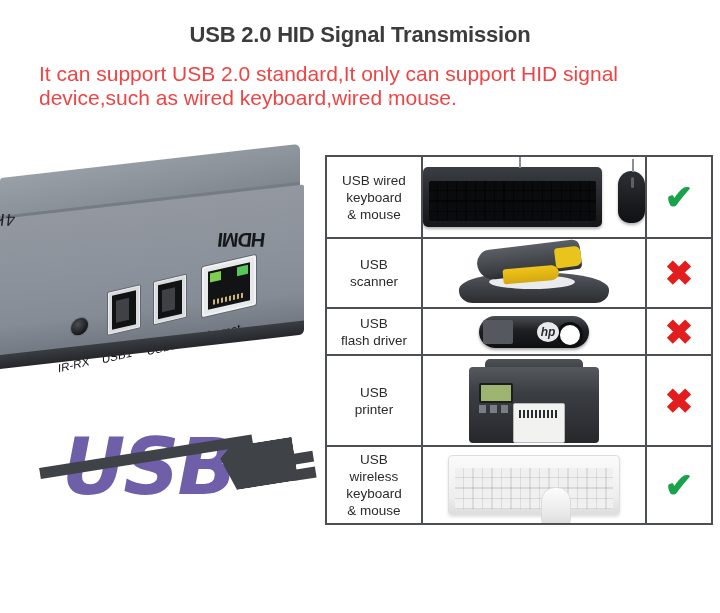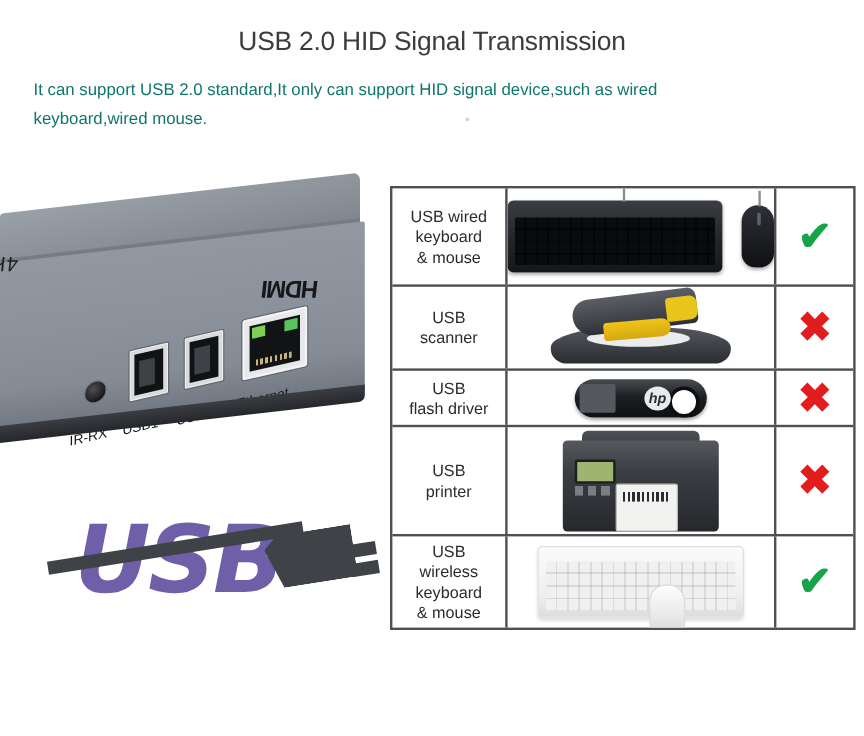--- a/index.html
+++ b/index.html
@@ -19,32 +19,32 @@
   }
 
   
   .title {
     position: absolute;
     left: 0;
     top: 22px;
     width: 720px;
     text-align: center;
     font-size: 22px;
-    font-weight: normal;
+    font-weight: bold;
     color: #3c3c3c;
     letter-spacing: -0.2px;
   }
   .body-text {
     position: absolute;
-    left: 28px;
+    left: 39px;
     top: 62px;
     width: 610px;
-    font-size: 14px;
+    font-size: 21px;
     line-height: 24px;
-    color: #0f766e;
+    color: #ef4444;
   }
   .stray-dot {
     position: absolute;
     left: 388px;
     top: 98px;
     width: 3px;
     height: 3px;
     background: #cfcfcf;
     border-radius: 50%;
   }

